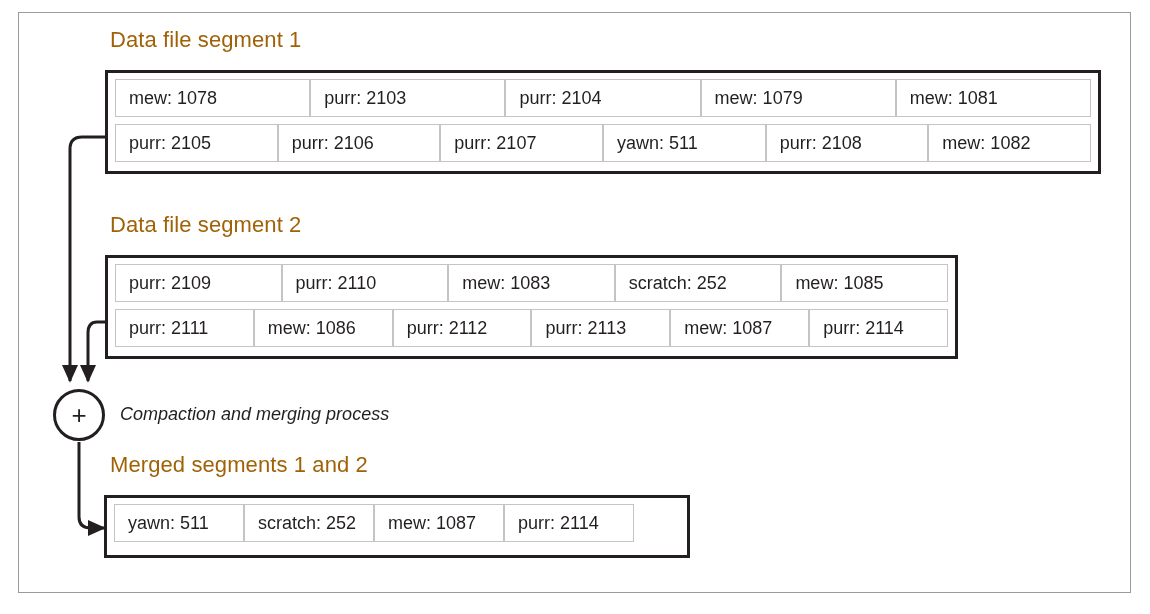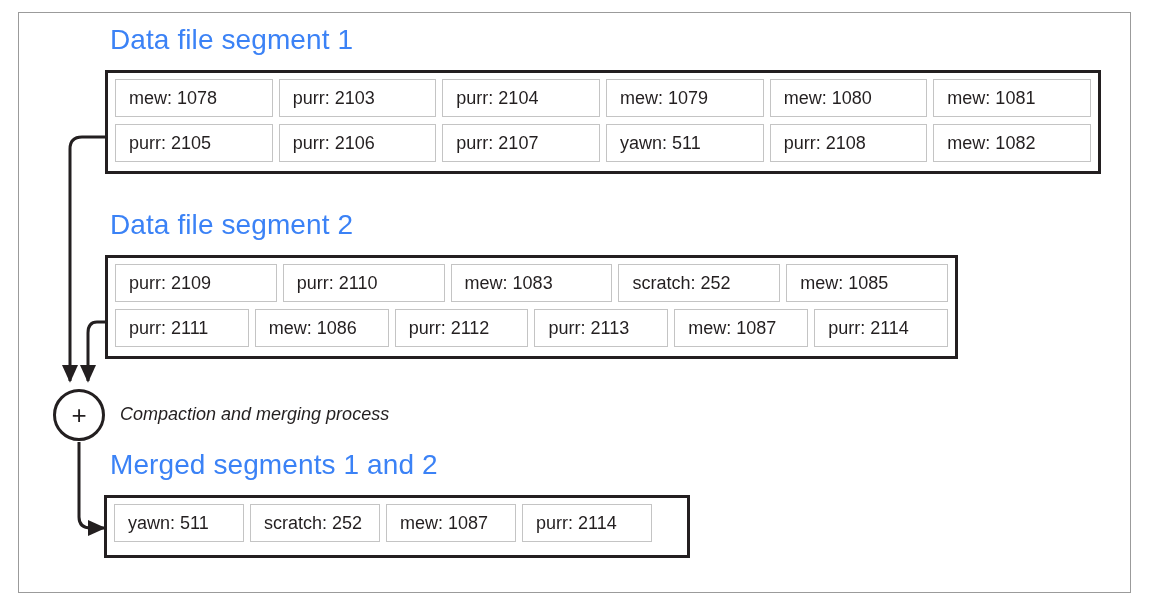--- a/index.html
+++ b/index.html
@@ -34,24 +34,24 @@
   .connector-layer {
     position: absolute;
     left: 0;
     top: 0;
     width: 1150px;
     height: 614px;
     pointer-events: none;
   }
   .section-title {
     position: absolute;
-    font-size: 28px;
+    font-size: 22px;
     line-height: 26px;
     letter-spacing: 0.1px;
-    color: #3b82f6;
+    color: #a16207;
     white-space: nowrap;
   }
   .segment-box {
     position: absolute;
     box-sizing: border-box;
     border: 3px solid #231f20;
     background: #ffffff;
     padding: 6px 7px;
   }
   .seg-row {
@@ -67,21 +67,20 @@
     background: #ffffff;
     height: 38px;
     line-height: 36px;
     font-size: 18px;
     color: #231f20;
     padding-left: 13px;
     white-space: nowrap;
     overflow: hidden;
   }
   .cell + .cell {
-    margin-left: 6px;
   }
   .seg-wide .cell { flex: 1 1 0; }
   .merged-box .cell { width: 130px; flex: 0 0 130px; }
 
   .process-label {
     position: absolute;
     font-size: 18px;
     font-style: italic;
     color: #231f20;
     white-space: nowrap;
@@ -129,21 +128,20 @@
   </svg>
 
   <div class="section-title" style="left:110px; top:27px;">Data file segment 1</div>
 
   <div class="segment-box seg-wide" style="left:105px; top:70px; width:996px; height:104px;">
     <div class="seg-row">
       <div class="cell">mew: 1078</div>
       <div class="cell">purr: 2103</div>
       <div class="cell">purr: 2104</div>
       <div class="cell">mew: 1079</div>
-      <div class="cell">mew: 1080</div>
       <div class="cell">mew: 1081</div>
     </div>
     <div class="seg-row">
       <div class="cell">purr: 2105</div>
       <div class="cell">purr: 2106</div>
       <div class="cell">purr: 2107</div>
       <div class="cell">yawn: 511</div>
       <div class="cell">purr: 2108</div>
       <div class="cell">mew: 1082</div>
     </div>

